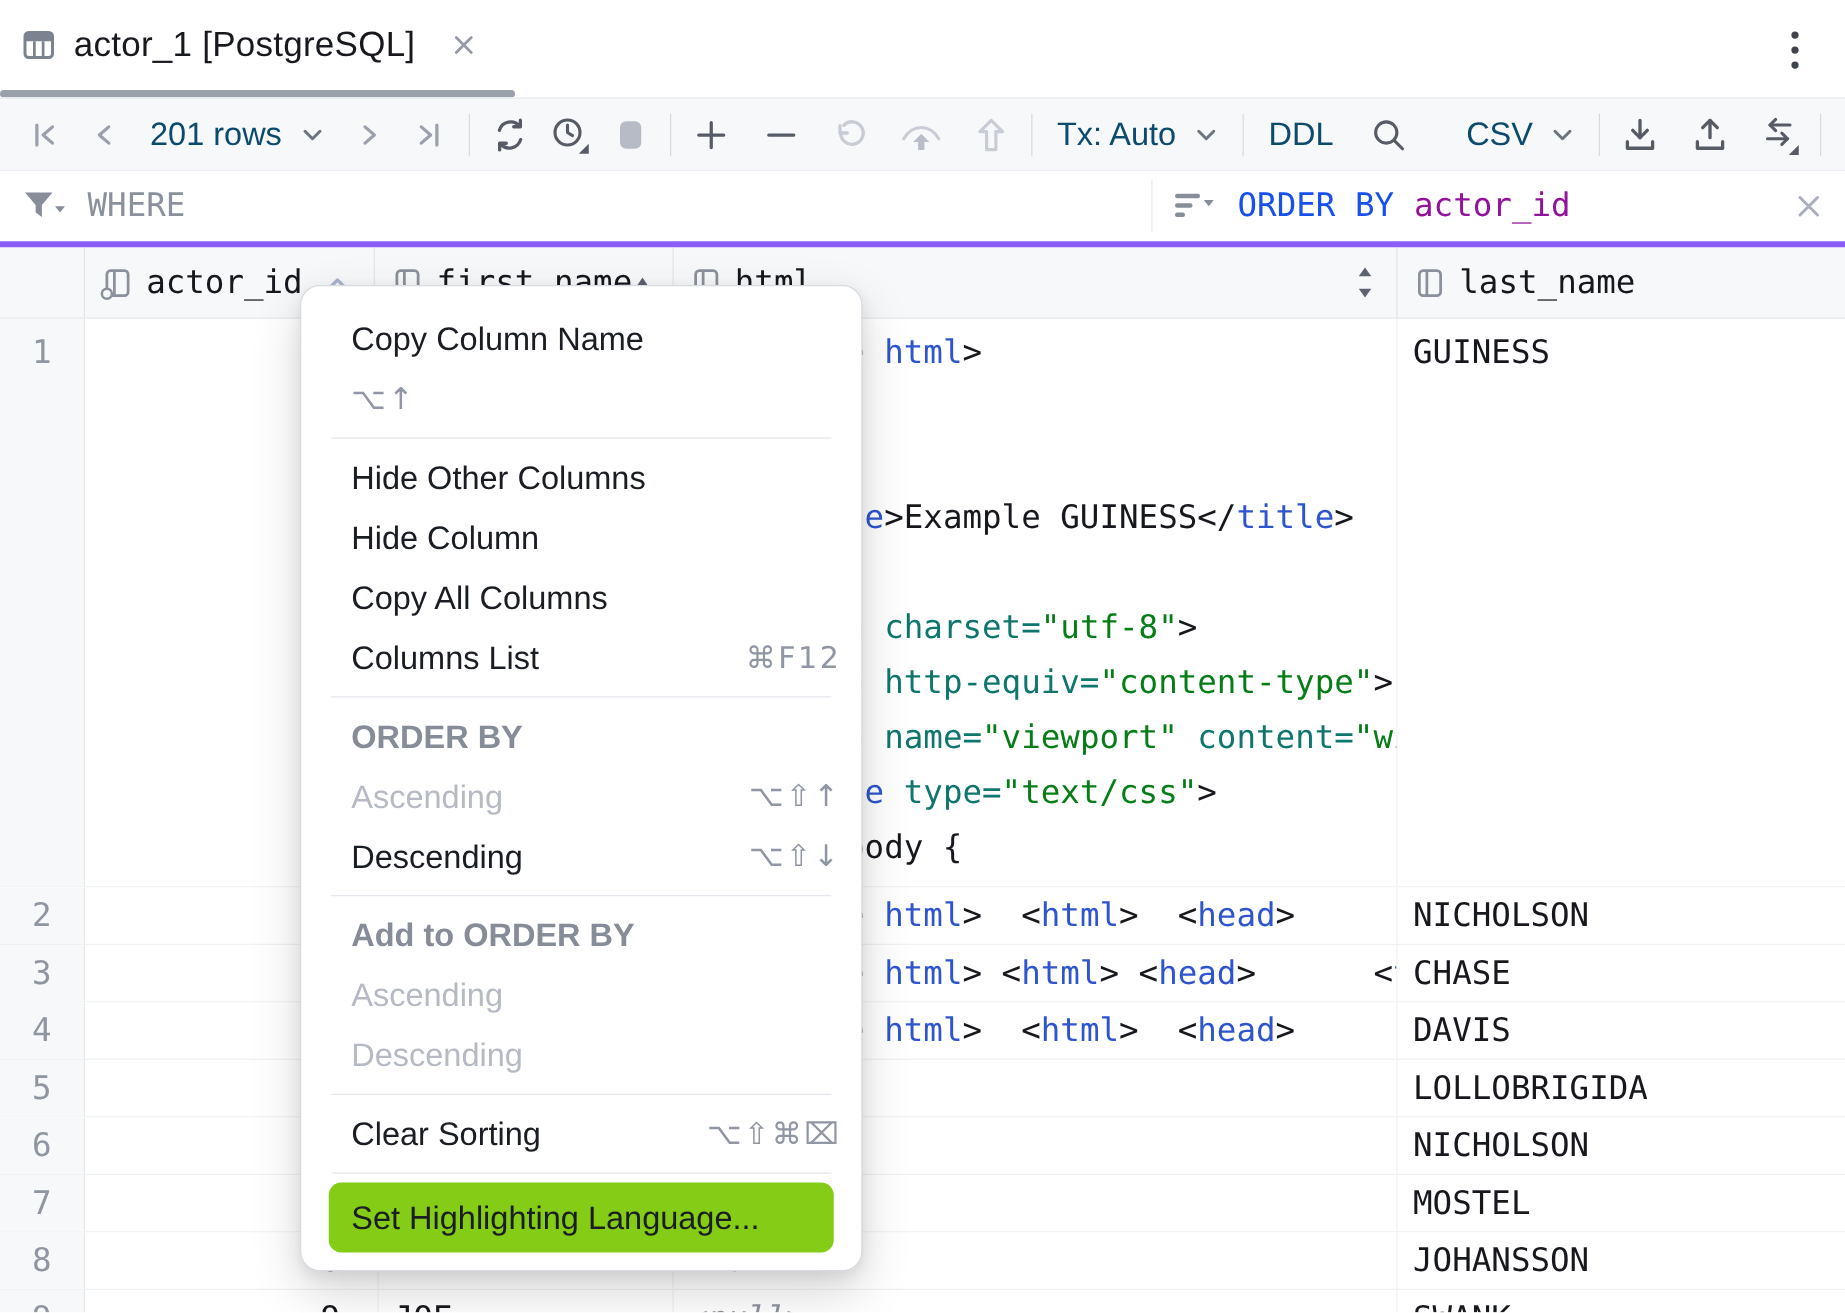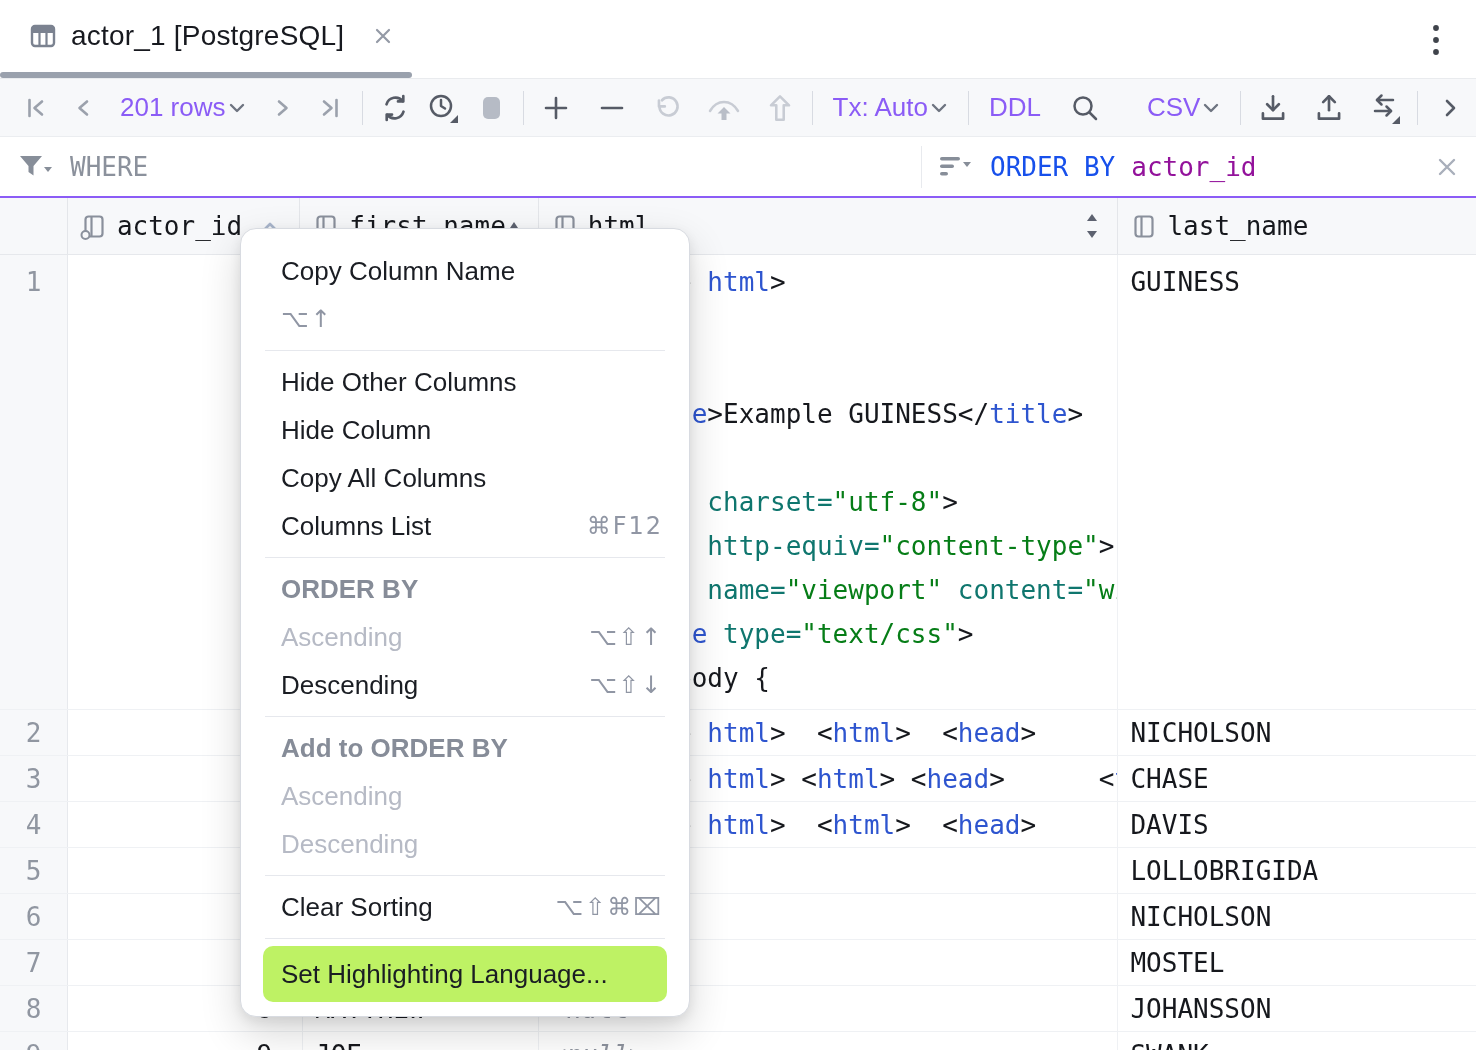--- a/index.html
+++ b/index.html
@@ -3,44 +3,44 @@
 <meta charset="utf-8">
 <style>
   * { margin:0; padding:0; box-sizing:border-box; }
   html,body { width:1476px; height:1050px; overflow:hidden; background:#fff;
               font-family:"Liberation Sans", sans-serif; }
   .app { position:relative; width:1476px; height:1050px; overflow:hidden; background:#fff; }
 
   
   .tabbar { position:absolute; left:0; top:0; right:0; height:78px; background:#fff; }
   .tab { position:absolute; left:0; top:0; height:72px; display:flex; align-items:center;
-         padding-left:28px; gap:13px;justify-content:flex-end; }
+         padding-left:16px; gap:13px;justify-content:flex-end; }
   .tab-title { font-size:28px; color:#17191f; letter-spacing:.2px; }
   .tab-close { margin-left:14px; display:flex; align-items:center; }
   .tab-underline { position:absolute; left:0; top:72px; width:412px; height:6px;
                    background:#9aa1ad; border-radius:3px; }
   .kebab { position:absolute; right:24px; top:24px; width:32px; height:32px;
            display:flex; align-items:center; justify-content:center; }
 
   
   .toolbar { position:absolute; left:0; top:78px; right:0; height:59px; background:#f7f8fa;
              border-top:1px solid #e9ebee; border-bottom:1px solid #ebedf0;
              display:flex; align-items:center; padding:0 14px; }
   .tbtn { width:44px; height:44px; display:flex; align-items:center; justify-content:center;
           flex:0 0 auto; }
-  .ttxt { font-size:26px; color:#8b5cf6; display:flex; align-items:center; gap:2px;
+  .ttxt { font-size:26px; color:#0c4a6e; display:flex; align-items:center; gap:15px;
           padding:0 10px; white-space:nowrap; flex:0 0 auto; }
   .tdiv { width:1px; height:34px; background:#d8dbe2; margin:0 10px; flex:0 0 auto; }
   .tgroup { display:flex; align-items:center; gap:4px; flex:0 0 auto; }
   .tgroup.wide { gap:12px; }
   .tright { margin-left:auto; display:flex; align-items:center; }
 
   
   .filterbar { position:absolute; left:0; top:137px; right:0; height:61px; background:#fff;
-               border-bottom:2px solid #8b5cf6; display:flex; align-items:center;
+               border-bottom:5px solid #8b5cf6; display:flex; align-items:center;
                font-family:"DejaVu Sans Mono", monospace; font-size:26px; }
   .fwhere { flex:0 0 921px; display:flex; align-items:center; gap:16px; padding-left:18px;
             height:100%; color:#8b919c; }
   .fdiv { width:1px; height:42px; background:#e8eaee; }
   .forder { flex:1; display:flex; align-items:center; gap:16px; padding:0 16px; height:100%; }
   .okw { color:#1750EB; }
   .oid { color:#93129b; }
   .fspacer { flex:1; }
 
   
@@ -71,27 +71,27 @@
   .codelines { display:block; }
   .cline { height:44px; line-height:44px; white-space:pre; }
   .sp { color:#16181d; } .st { color:#2e55cf; } .sa { color:#0f766e; }
   .sv { color:#067d17; } .sn { color:#8e939e; font-style:italic; }
 
   
   .menu { position:absolute; left:240px; top:228px; width:450px; background:#fff;
           border:1px solid #d8dbe1; border-radius:16px;
           box-shadow:0 16px 40px rgba(0,0,0,.16), 0 4px 12px rgba(0,0,0,.08);
           padding:18px 0 14px; z-index:20; font-size:26px; color:#1a1d23; }
-  .mi { display:flex; align-items:center; height:48px; padding:0 26px 0 40px; }
+  .mi { display:flex; align-items:center; height:48px; padding:0 16px 0 40px; }
   .mi .lbl { flex:1; white-space:nowrap; overflow:hidden; }
   .mi .sc { color:#9096a4; font-family:"DejaVu Sans", sans-serif; font-size:24px;
             letter-spacing:2px; white-space:nowrap; }
   .mi.mdis { color:#b6bac5; }
   .mi.mhead { color:#868c98; font-weight:bold; }
-  .mi.mhl { background:#bef264; border-radius:10px; margin:0 22px; height:56px;
+  .mi.mhl { background:#84cc16; border-radius:10px; margin:0 22px; height:56px;
             padding:0 18px; }
   .msep { height:1px; background:#e6e8ed; margin:7px 24px; }
 
   svg { display:block; }
 </style>
 </head>
 <body>
 
 <div class="app">
 

